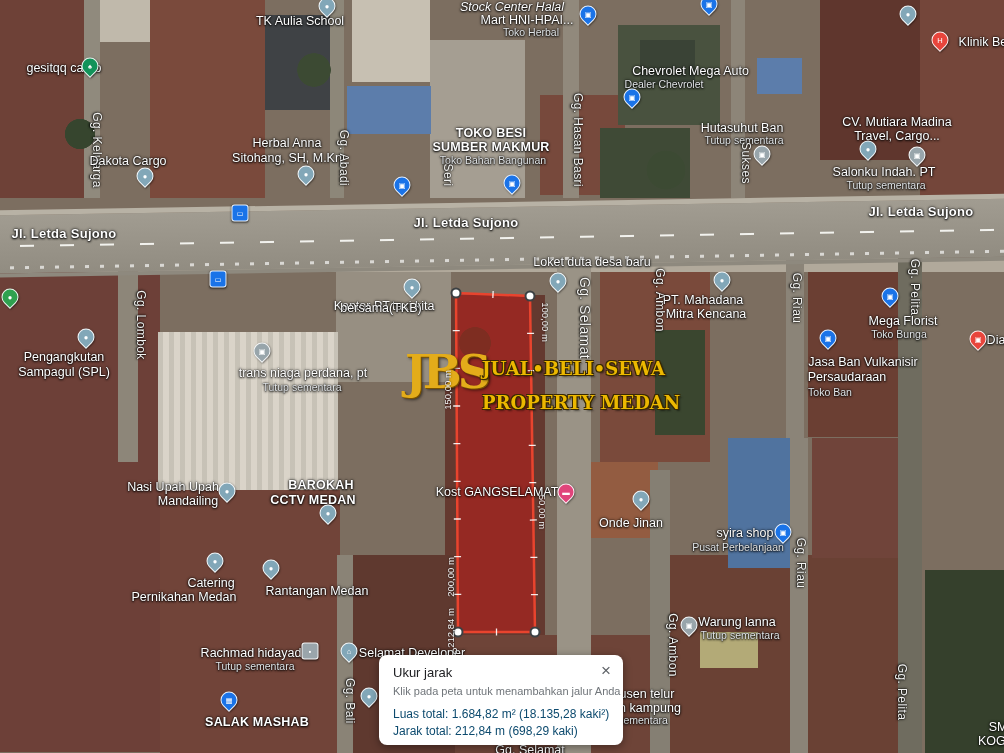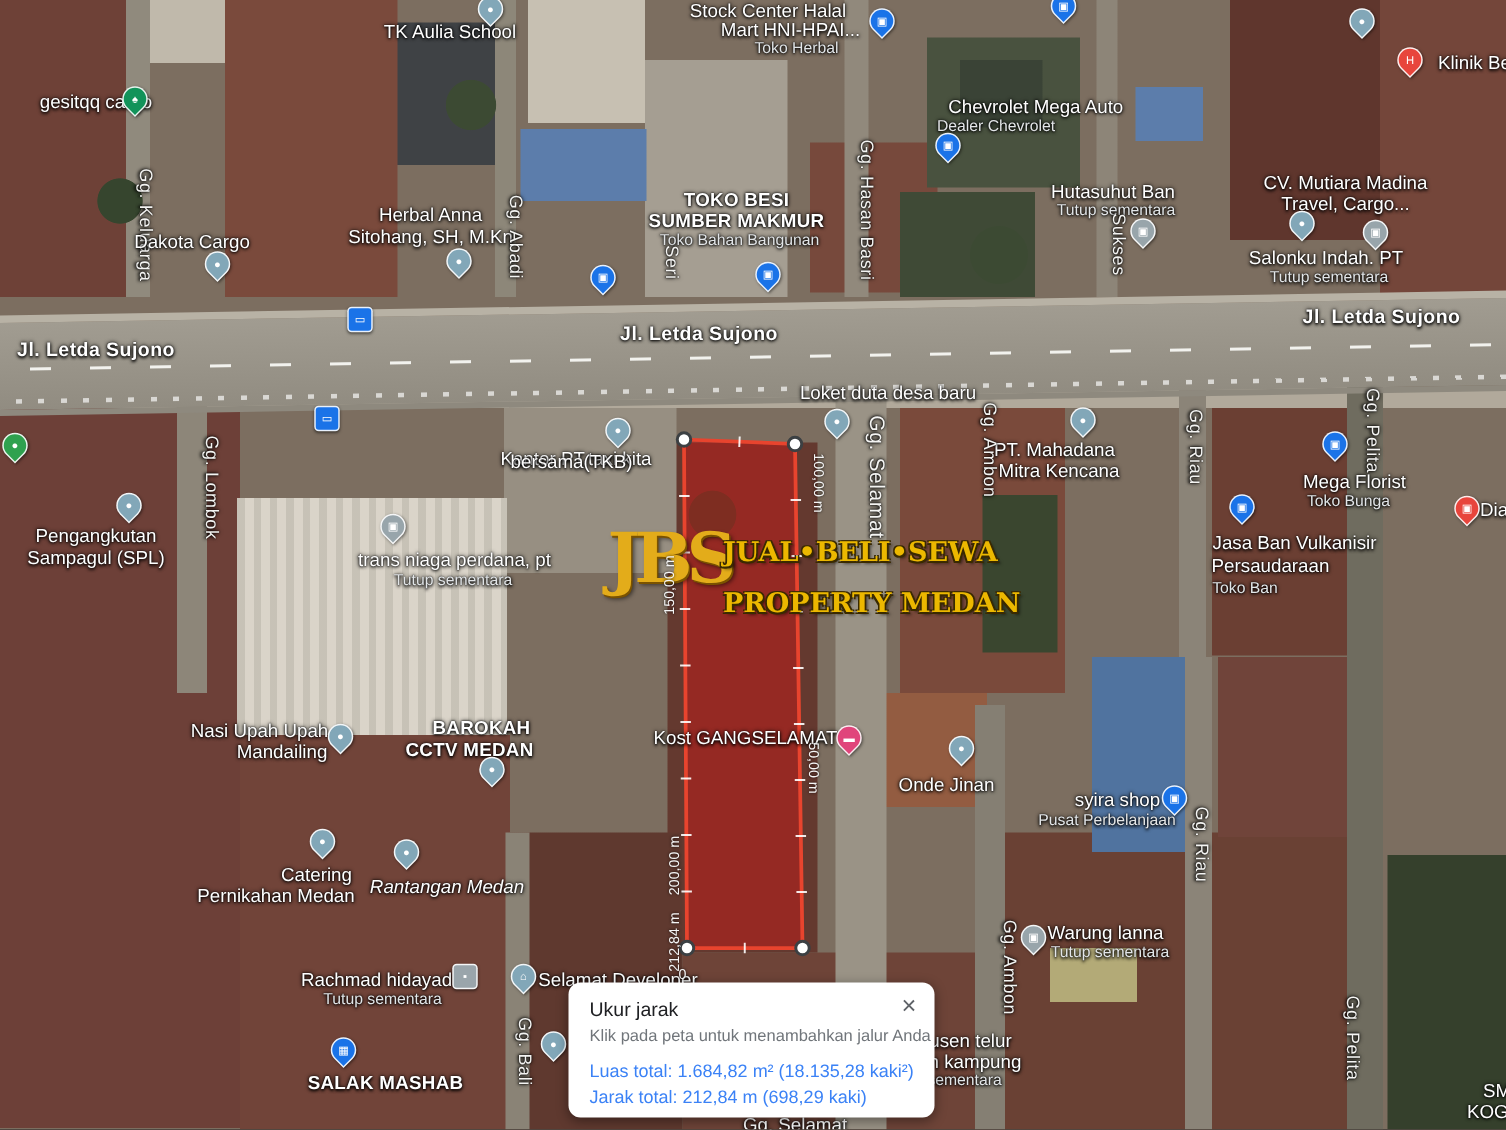--- a/index.html
+++ b/index.html
@@ -130,21 +130,21 @@
   .pg{position:absolute;inset:0;display:flex;align-items:center;justify-content:center;
     color:#fff;font-size:7.5px;line-height:1;}
   .pin-drop .pg{transform:rotate(45deg);}
 
   
   #dialog{position:absolute;left:379px;top:655px;width:244px;height:90px;z-index:9;
     background:#fff;border-radius:8px;box-shadow:0 2px 8px rgba(0,0,0,.4);
     padding:10px 14px;box-sizing:border-box;color:#202124;}
   #dlg-title{font-size:13px;margin-bottom:5px;}
   #dlg-sub{font-size:11px;color:#70757a;margin-bottom:9px;white-space:nowrap;}
-  #dlg-area,#dlg-dist{font-size:12px;line-height:17px;color:#3b82f6;white-space:nowrap;}
+  #dlg-area,#dlg-dist{font-size:12px;line-height:17px;color:#0c4a6e;white-space:nowrap;}
   #dlg-close{position:absolute;right:10px;top:4px;border:none;background:none;
     font-size:17px;color:#5f6368;cursor:pointer;padding:2px;font-family:inherit;}
 </style>
 </head>
 <body>
 
 <div id="viewport">
   <div id="satellite"></div>
   <div id="road"></div>
 
@@ -197,21 +197,21 @@
       <div class="lbl streetv" style="left: 344px; top: 158px; transform: translate(-50%, -50%) rotate(90deg);">Gg. Abadi</div>
 
       <div class="lbl placecaps" style="left: 491px; top: 133px; transform: translate(-50%, -50%);">TOKO BESI</div>
 
       <div class="lbl placecaps" style="left: 491px; top: 147px; transform: translate(-50%, -50%);">SUMBER MAKMUR</div>
 
       <div class="lbl sub" style="left: 493px; top: 160px; transform: translate(-50%, -50%);">Toko Bahan Bangunan</div>
 
       <div class="lbl streetv" style="left: 448px; top: 175px; transform: translate(-50%, -50%) rotate(90deg);">Seri</div>
 
-      <div class="lbl place" style="left: 512px; top: 7px; transform: translate(-50%, -50%);">Stock Center Halal</div>
+      <div class="lbl place" style="left: 512px; top: 7px; transform: translate(-50%, -50%); font-style: italic;">Stock Center Halal</div>
 
       <div class="lbl place" style="left: 527px; top: 20px; transform: translate(-50%, -50%);">Mart HNI-HPAI...</div>
 
       <div class="lbl sub" style="left: 531px; top: 32px; transform: translate(-50%, -50%);">Toko Herbal</div>
 
       <div class="lbl place" style="left: 668px; top: 71px; transform: translate(-50%, -50%); padding-left: 45px;">Chevrolet Mega Auto</div>
 
       <div class="lbl sub" style="left: 664px; top: 84px; transform: translate(-50%, -50%);">Dealer Chevrolet</div>
 
       <div class="lbl streetv" style="left: 578px; top: 140px; transform: translate(-50%, -50%) rotate(90deg);">Gg. Hasan Basri</div>
@@ -293,21 +293,21 @@
       <div class="lbl place" style="left: 745px; top: 533px; transform: translate(-50%, -50%);">syira shop</div>
 
       <div class="lbl sub" style="left: 738px; top: 547px; transform: translate(-50%, -50%);">Pusat Perbelanjaan</div>
 
       <div class="lbl streetv" style="left: 801px; top: 563px; transform: translate(-50%, -50%) rotate(90deg);">Gg. Riau</div>
 
       <div class="lbl place" style="left: 211px; top: 583px; transform: translate(-50%, -50%);">Catering</div>
 
       <div class="lbl place" style="left: 184px; top: 597px; transform: translate(-50%, -50%);">Pernikahan Medan</div>
 
-      <div class="lbl place" style="left: 298px; top: 591px; transform: translate(-50%, -50%); font-style: italic;">Rantangan Medan</div>
+      <div class="lbl place" style="left: 317px; top: 591px; transform: translate(-50%, -50%);">Rantangan Medan</div>
 
       <div class="lbl place" style="left: 251px; top: 653px; transform: translate(-50%, -50%);">Rachmad hidayad</div>
 
       <div class="lbl sub" style="left: 255px; top: 666px; transform: translate(-50%, -50%);">Tutup sementara</div>
 
       <div class="lbl place" style="left: 412px; top: 653px; transform: translate(-50%, -50%);">Selamat Developer</div>
 
       <div class="lbl streetv" style="left: 350px; top: 701px; transform: translate(-50%, -50%) rotate(90deg);">Gg. Bali</div>
 
       <div class="lbl placecaps" style="left: 257px; top: 722px; transform: translate(-50%, -50%);">SALAK MASHAB</div>

